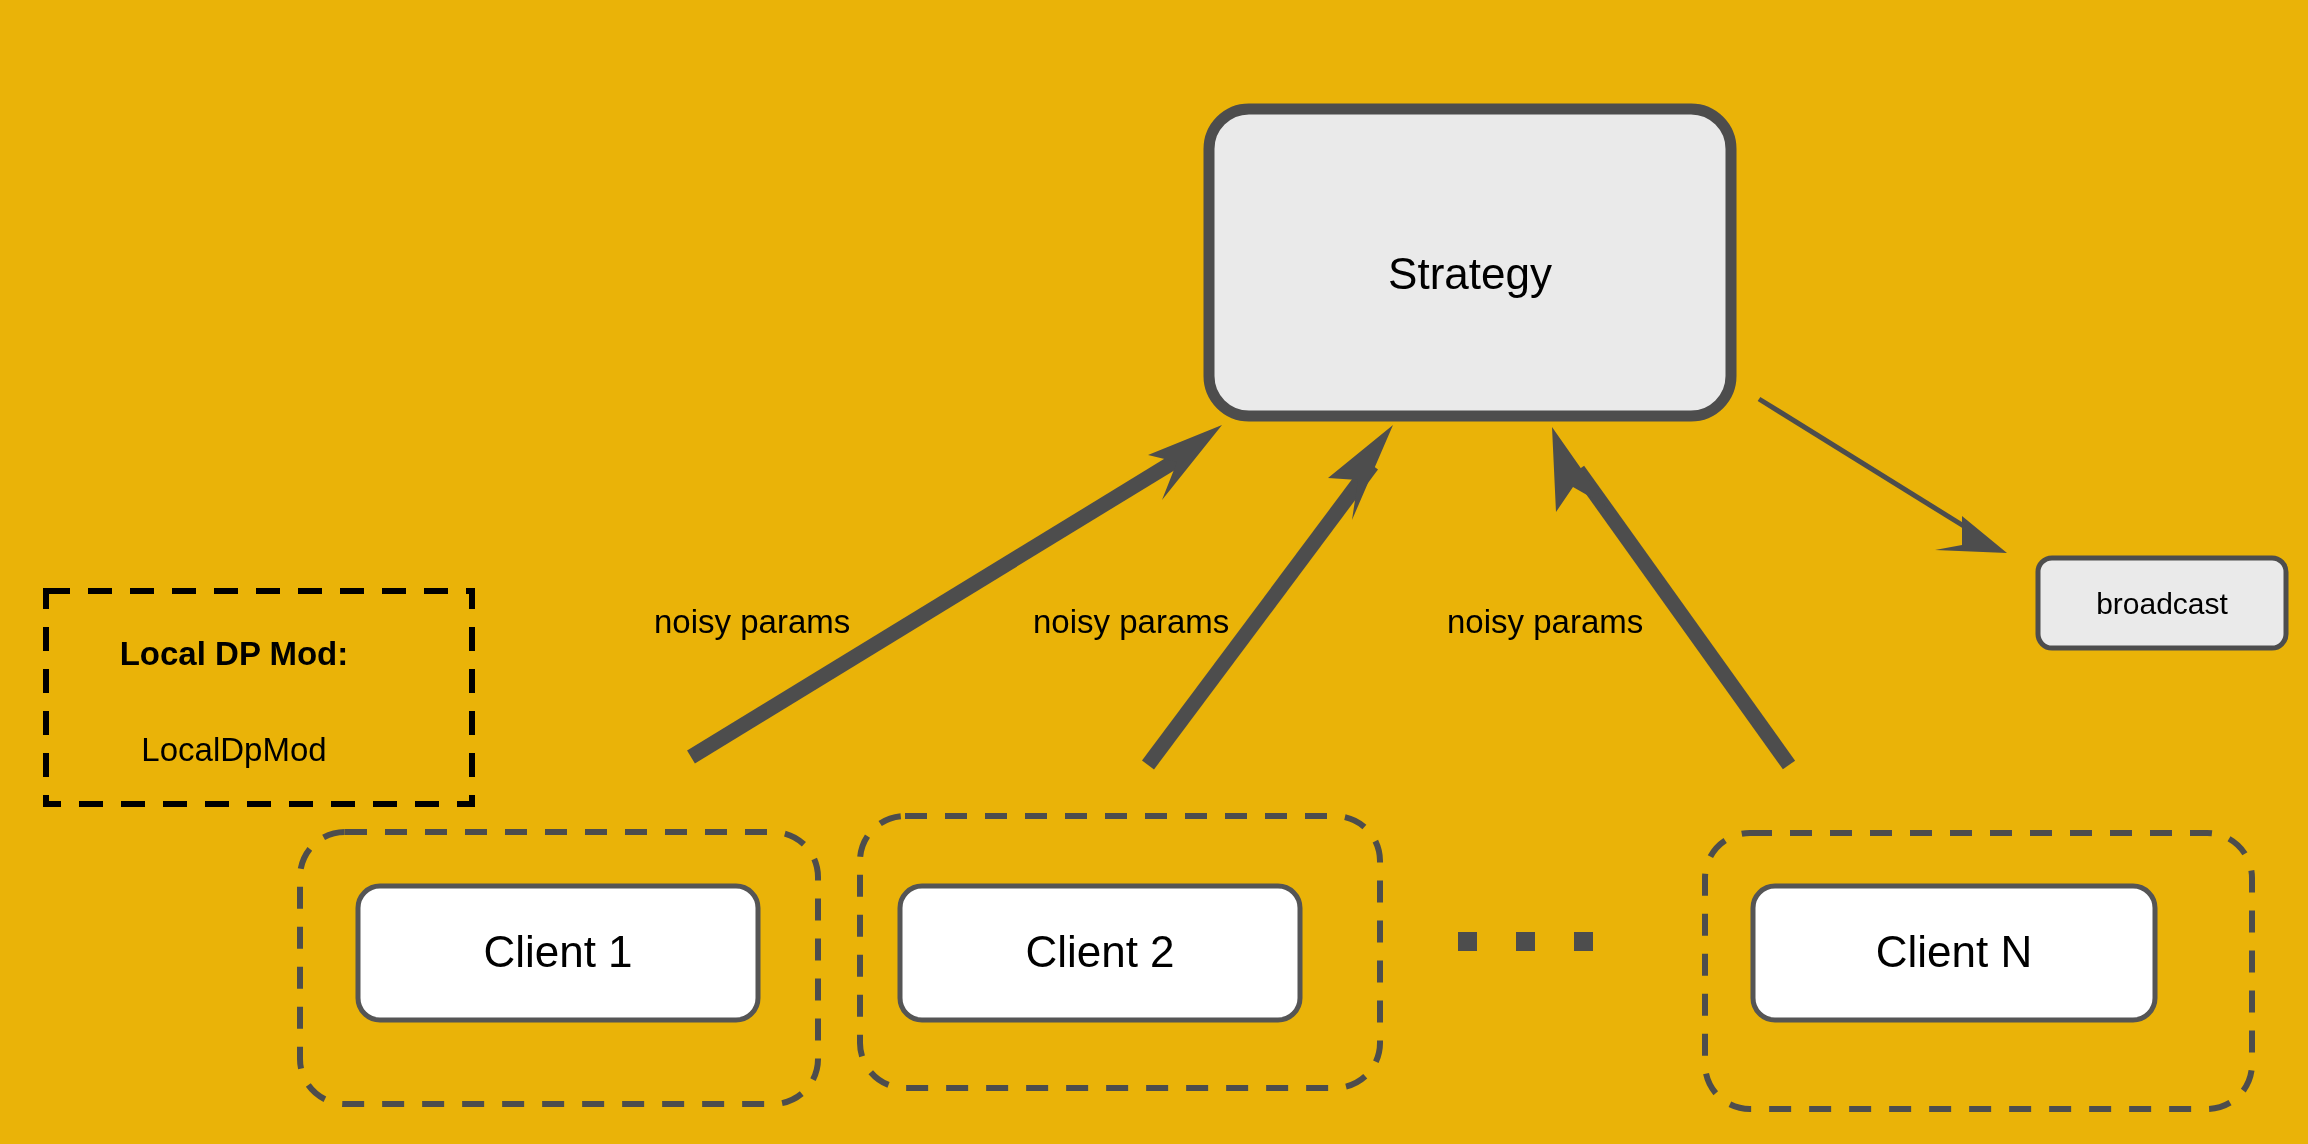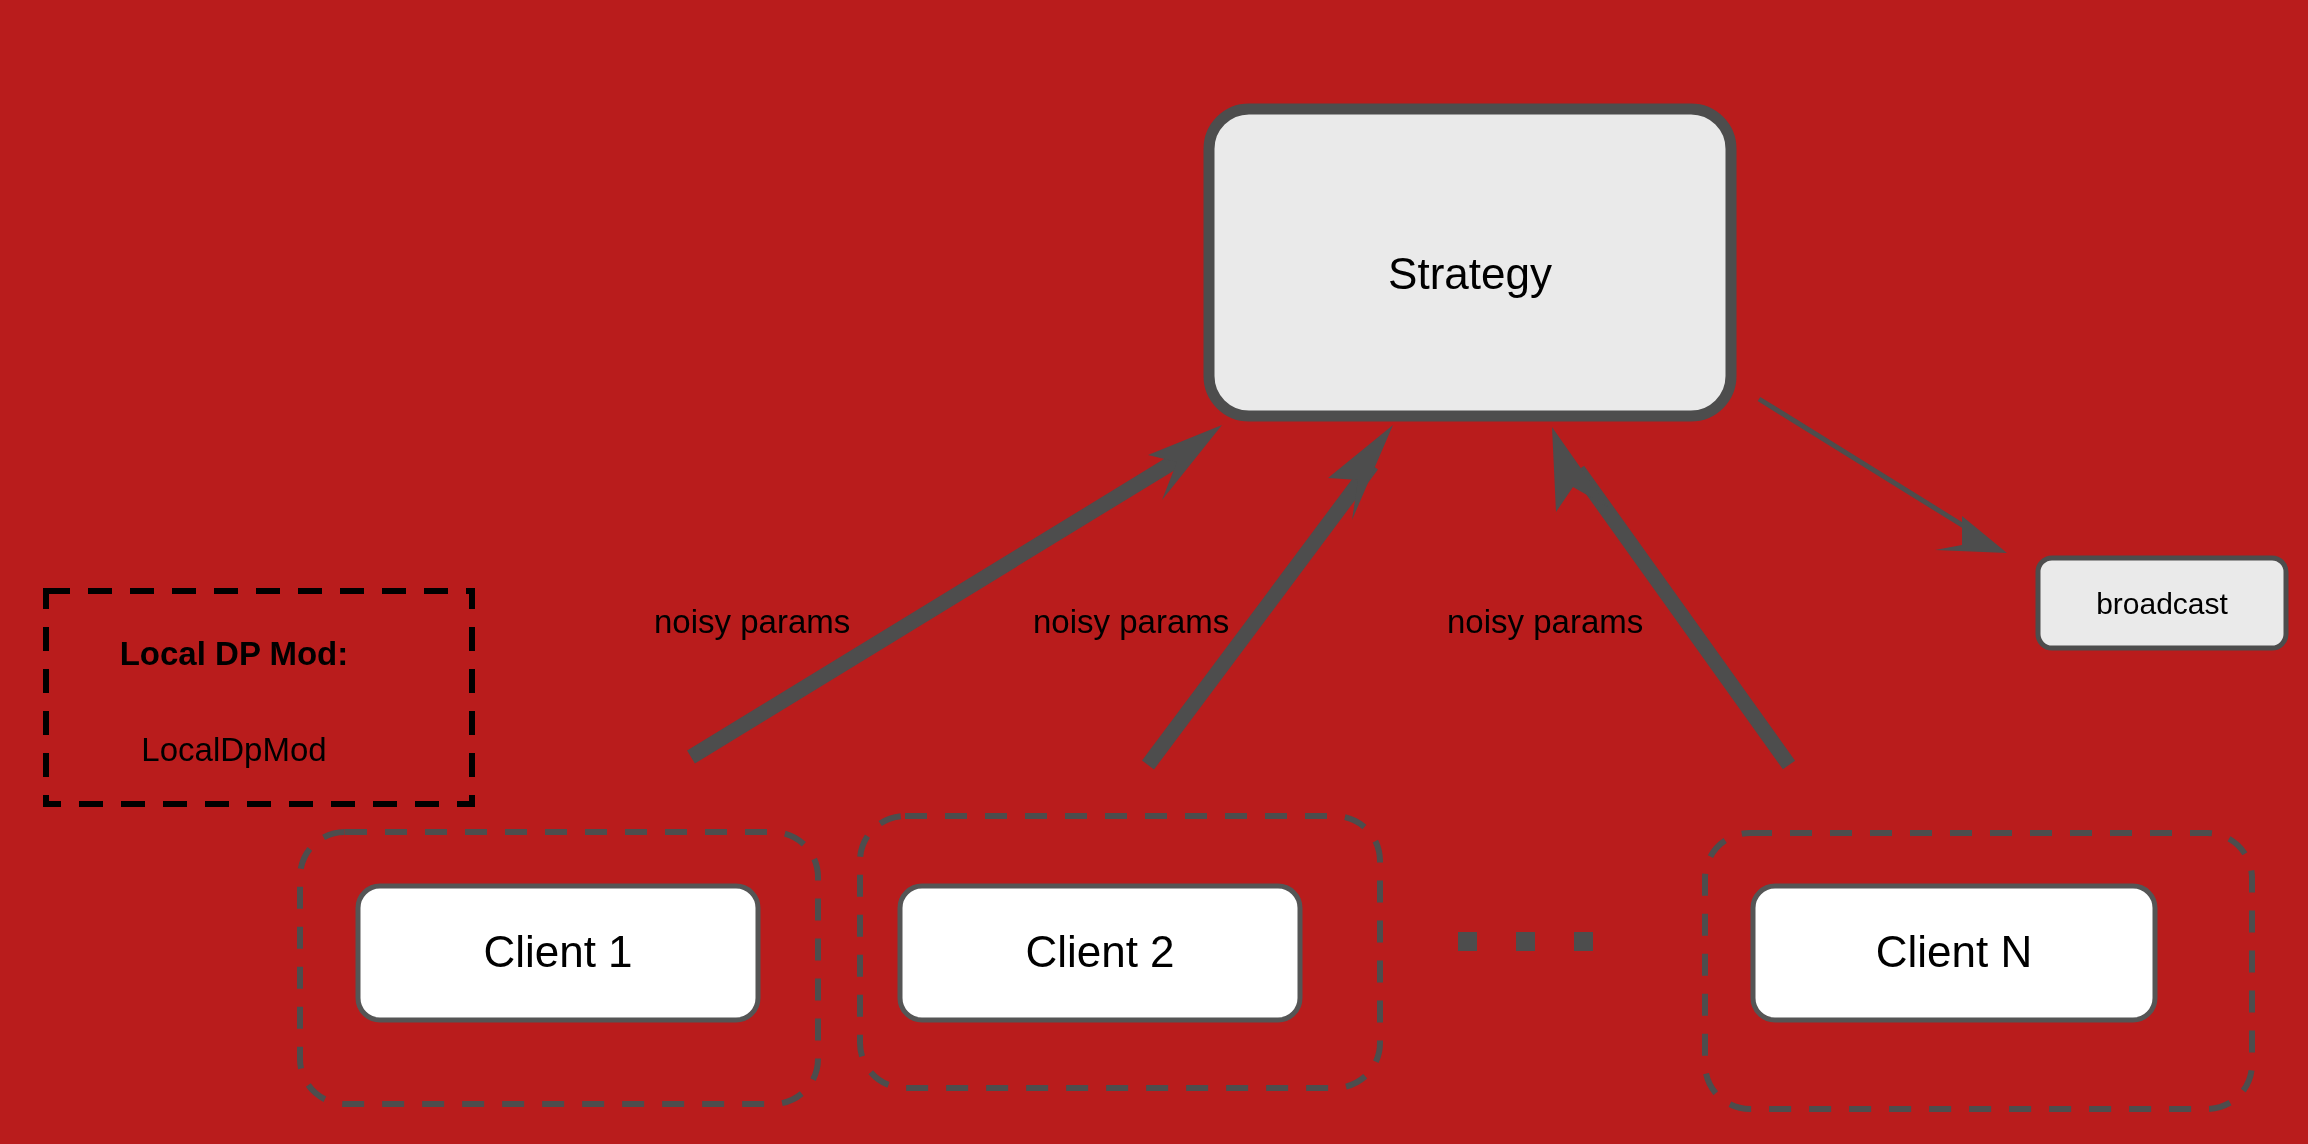--- a/index.html
+++ b/index.html
@@ -10,21 +10,21 @@
   body {
     width: 2308px;
     height: 1144px;
     font-family: "Liberation Sans", sans-serif;
     overflow: hidden;
   }
   #diagram-root {
     position: relative;
     width: 2308px;
     height: 1144px;
-    background: #b91c1c;
+    background: #eab308;
   }
   svg.diagram-canvas {
     position: absolute;
     top: 0;
     left: 0;
     width: 2308px;
     height: 1144px;
     display: block;
   }
   .node-label-text {

